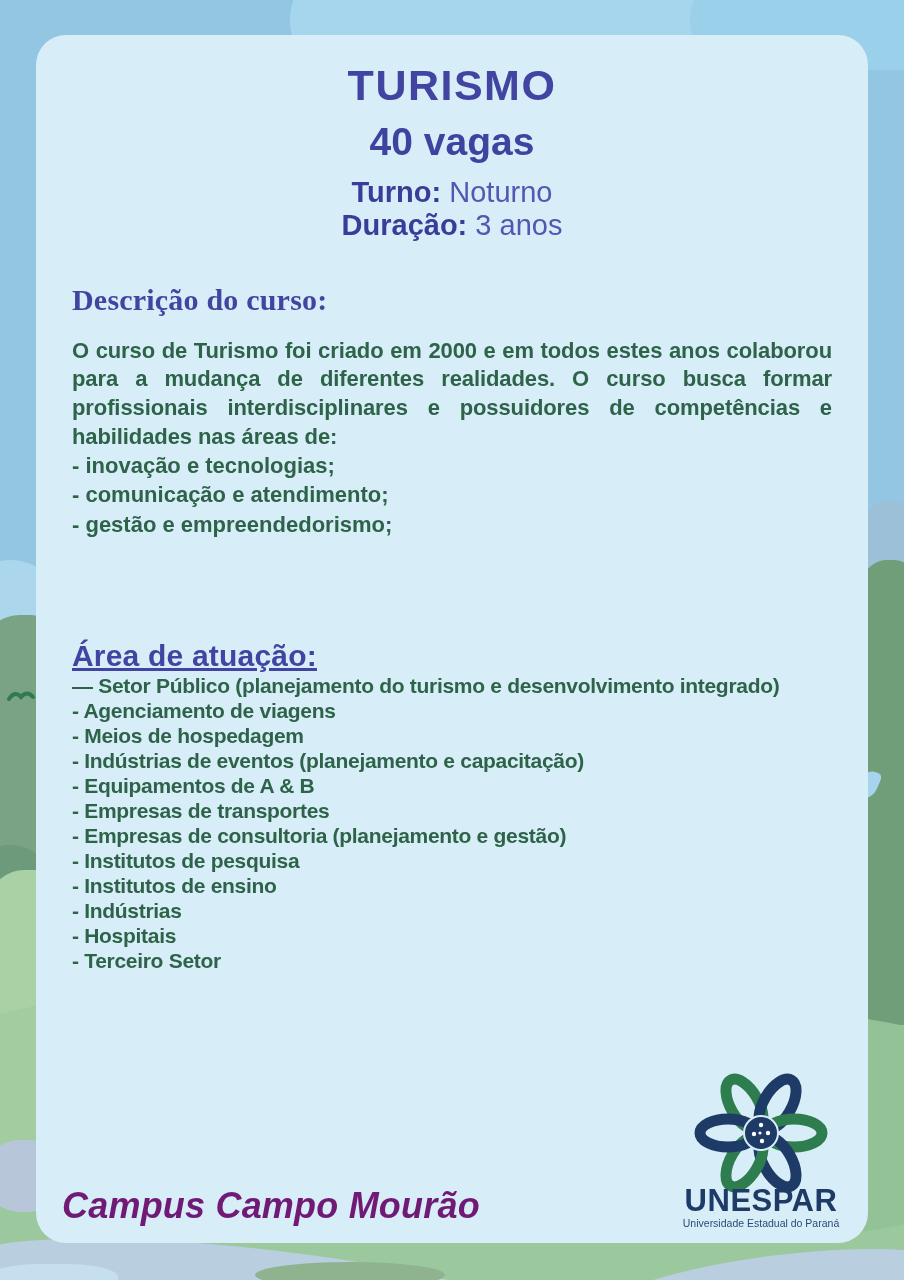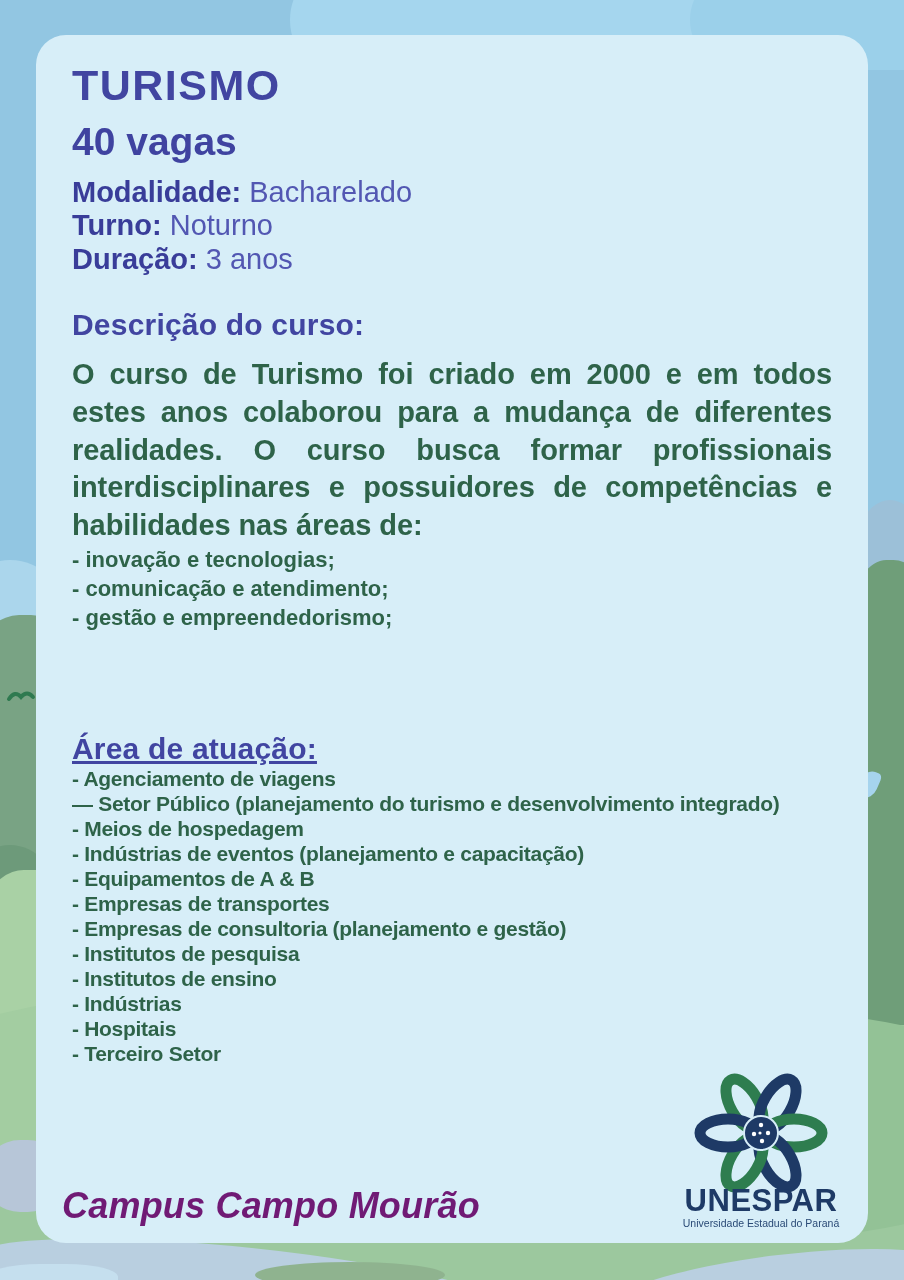--- a/index.html
+++ b/index.html
@@ -33,36 +33,36 @@
   .leaf2{left:858px;top:770px;width:20px;height:28px;border-radius:75% 25% 55% 45%;background:#a6d4ee;transform:rotate(24deg);}
   .bird{left:6px;top:688px;}
 
   
   .card{
     position:absolute;left:36px;top:35px;width:832px;height:1208px;
     background:#d7eef8;border-radius:30px;box-sizing:border-box;
     padding:28px 36px 0 36px;overflow:hidden;
   }
 
-  .card-header{text-align:left;}
+  .card-header{text-align:center;}
   .title{
     font-size:43px;font-weight:bold;color:#4145a1;letter-spacing:1.5px;line-height:1.05;
   }
   .vagas{font-size:39px;font-weight:bold;color:#3f43a0;margin-top:12px;}
   .fields{margin-top:12px;}
   .field-line{font-size:29px;line-height:1.15;color:#3b3f9b;}
   .field-label{font-weight:bold;color:#393d99;}
   .field-value{font-weight:normal;color:#5257b2;}
 
   .section-heading{
     font-size:30px;font-weight:bold;color:#4145a1;letter-spacing:0.2px;
   }
-  .desc-heading{margin-top:32px;}
+  .desc-heading{margin-top:40px;font-family:Liberation Serif, serif;}
   .desc-paragraph{
-    margin-top:14px;font-size:29px;font-weight:bold;color:#2e6349;
+    margin-top:20px;font-size:22px;font-weight:bold;color:#2e6349;
     text-align:justify;line-height:1.3;letter-spacing:-0.1px;
   }
   ul.plain{list-style:none;margin:0;padding:0;}
   .desc-list{margin-top:30px;}
   .desc-list li{
     font-size:22px;font-weight:bold;color:#2e6349;line-height:1.33;white-space:nowrap;
   }
   .areas-heading{margin-top:100px;text-decoration:underline;}
   .area-list{margin-top:14px;}
   .area-list li{
@@ -104,24 +104,20 @@
     <path d="M3 11 Q9 2 15 9 Q21 2 27 9" stroke="#2f7a50" stroke-width="4" fill="none" stroke-linecap="round"></path>
   </svg>
 
   <div class="card">
 
     <div class="card-header">
       <div class="title">TURISMO</div>
       <div class="vagas">40 vagas</div>
       <div class="fields">
         <div class="field-line">
-          <span class="field-label">Modalidade:</span>
-          <span class="field-value">Bacharelado</span>
-        </div>
-        <div class="field-line">
           <span class="field-label">Turno:</span>
           <span class="field-value">Noturno</span>
         </div>
         <div class="field-line">
           <span class="field-label">Duração:</span>
           <span class="field-value">3 anos</span>
         </div>
       </div>
     </div>
 
@@ -130,22 +126,22 @@
 
     <ul class="plain desc-list">
       <li>- inovação e tecnologias;</li>
       <li>- comunicação e atendimento;</li>
       <li>- gestão e empreendedorismo;</li>
     </ul>
 
     <div class="section-heading areas-heading">Área de atuação:</div>
 
     <ul class="plain area-list">
+      <li>— Setor Público (planejamento do turismo e desenvolvimento integrado)</li>
       <li>- Agenciamento de viagens</li>
-      <li>— Setor Público (planejamento do turismo e desenvolvimento integrado)</li>
       <li>- Meios de hospedagem</li>
       <li>- Indústrias de eventos (planejamento e capacitação)</li>
       <li>- Equipamentos de A &amp; B</li>
       <li>- Empresas de transportes</li>
       <li>- Empresas de consultoria (planejamento e gestão)</li>
       <li>- Institutos de pesquisa</li>
       <li>- Institutos de ensino</li>
       <li>- Indústrias</li>
       <li>- Hospitais</li>
       <li>- Terceiro Setor</li>

